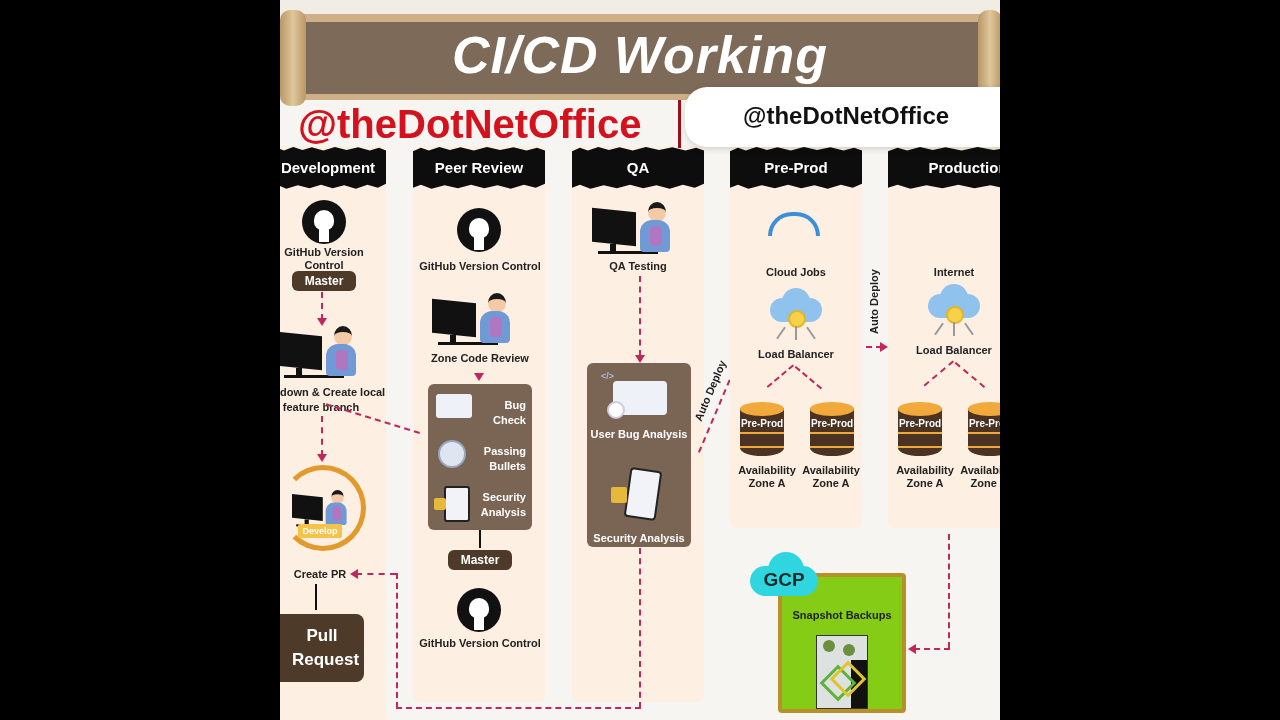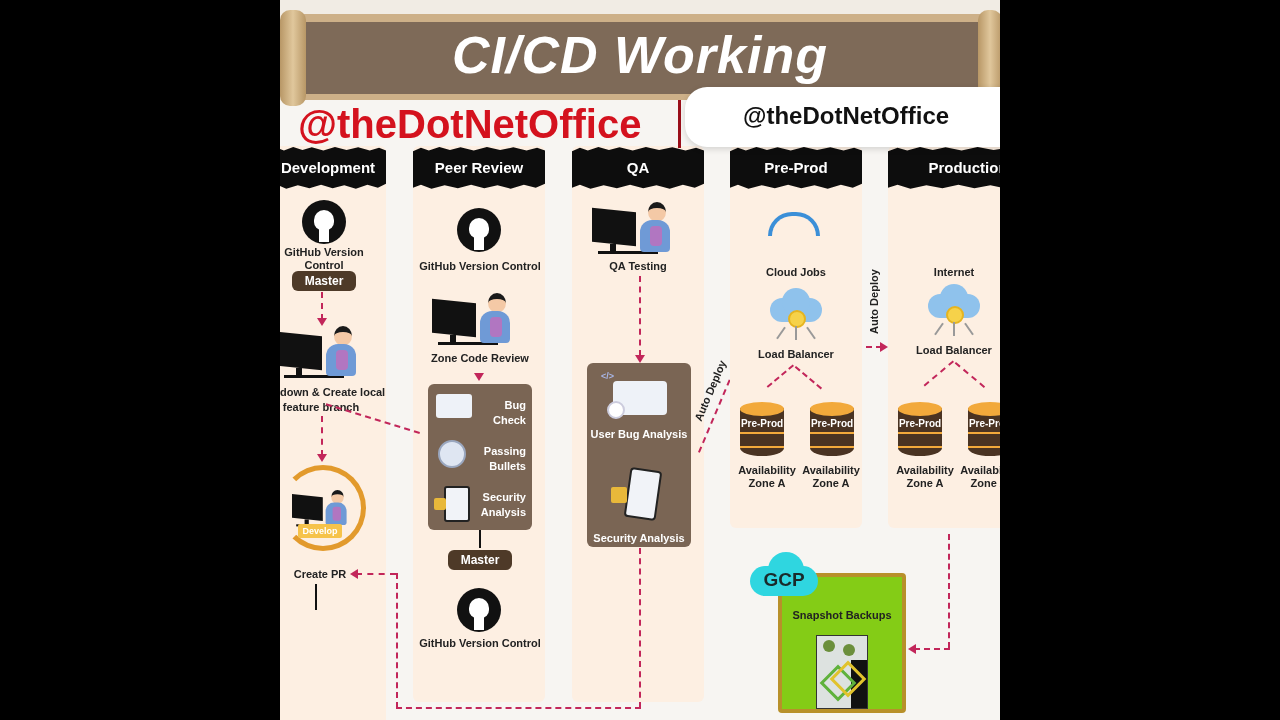--- a/index.html
+++ b/index.html
@@ -86,20 +86,23 @@
   <div class="pc" style="left:12px;top:490px;transform:scale(.7);transform-origin:left top;">
       <div class="mon"></div>
       <div class="stand"></div>
       <div class="base"></div>
       <div class="head"></div>
       <div class="body"></div>
     </div>
   <div class="abs" style="left:18px;top:524px;width:44px;height:14px;background:#f6c34a;color:#fff;font-size:9px;font-weight:bold;text-align:center;line-height:14px;border-radius:2px;">Develop</div>
   <div class="lbl" style="left:0;top:568px;width:80px;">Create PR</div>
   <div class="abs" style="left:35px;top:584px;width:2px;height:26px;background:#111;"></div>
+  <div class="pill" style="left:-10px;top:614px;width:94px;height:68px;font-size:17px;line-height:24px;padding-top:10px;box-sizing:border-box;border-radius:8px;">
+      <span style="display:block;width:60px;margin-left:22px;">Pull Request</span>
+    </div>
 
   <div class="col" style="left:133px;top:146px;width:132px;height:556px;">
     <div class="col-head">Peer Review</div>
   </div>
   <div class="gh" style="left:177px;top:208px;"></div>
   <div class="lbl" style="left:133px;top:260px;width:134px;">GitHub  Version Control</div>
   <div class="pc" style="left:152px;top:293px;">
       <div class="mon"></div>
       <div class="stand"></div>
       <div class="base"></div>

